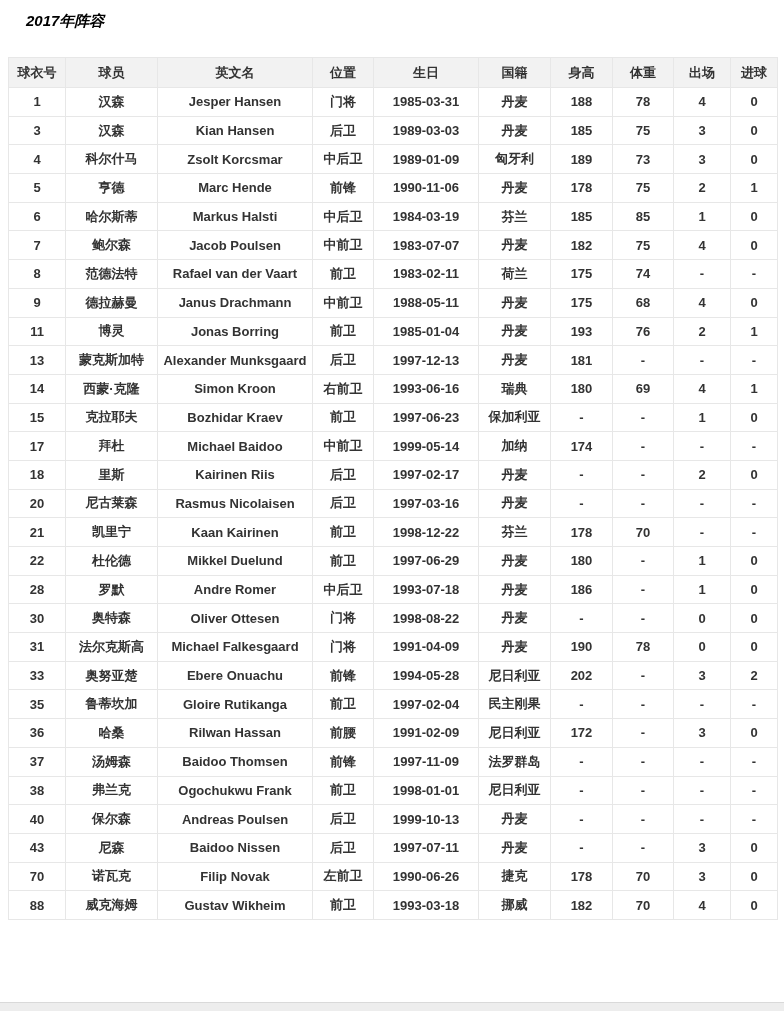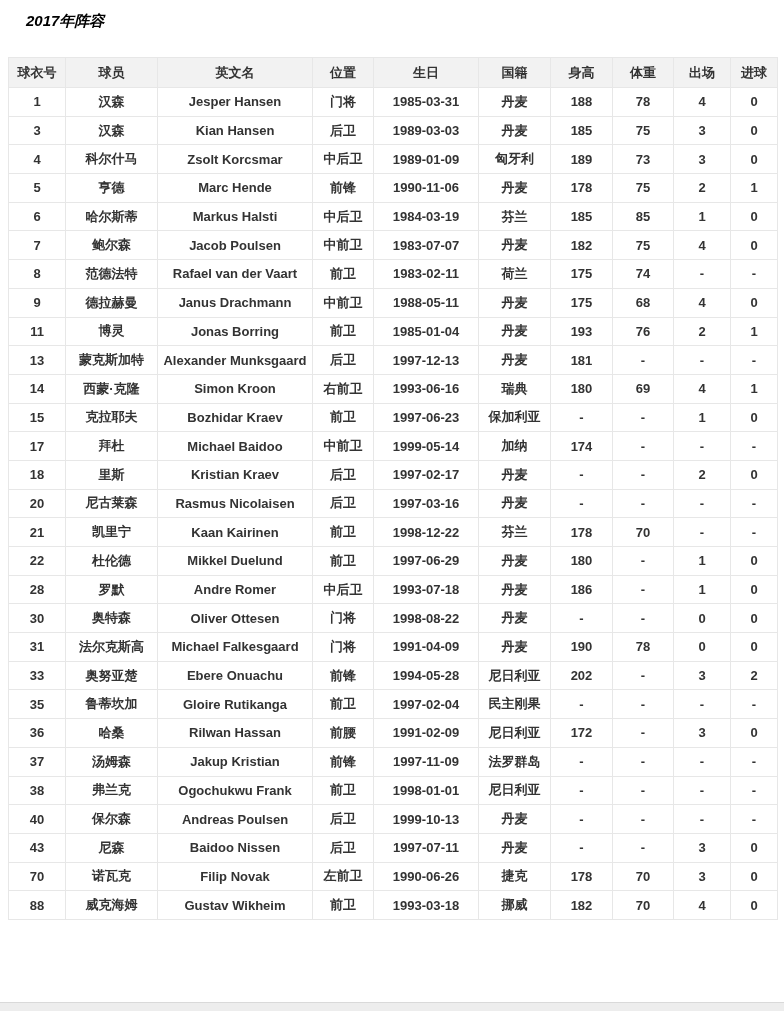--- a/index.html
+++ b/index.html
@@ -226,21 +226,21 @@
         <td>1999-05-14</td>
         <td>加纳</td>
         <td>174</td>
         <td>-</td>
         <td>-</td>
         <td>-</td>
       </tr>
       <tr>
         <td>18</td>
         <td>里斯</td>
-        <td>Kristian Kraev</td>
+        <td>Kairinen Riis</td>
         <td>后卫</td>
         <td>1997-02-17</td>
         <td>丹麦</td>
         <td>-</td>
         <td>-</td>
         <td>2</td>
         <td>0</td>
       </tr>
       <tr>
         <td>20</td>
@@ -346,21 +346,21 @@
         <td>1991-02-09</td>
         <td>尼日利亚</td>
         <td>172</td>
         <td>-</td>
         <td>3</td>
         <td>0</td>
       </tr>
       <tr>
         <td>37</td>
         <td>汤姆森</td>
-        <td>Jakup Kristian</td>
+        <td>Baidoo Thomsen</td>
         <td>前锋</td>
         <td>1997-11-09</td>
         <td>法罗群岛</td>
         <td>-</td>
         <td>-</td>
         <td>-</td>
         <td>-</td>
       </tr>
       <tr>
         <td>38</td>

